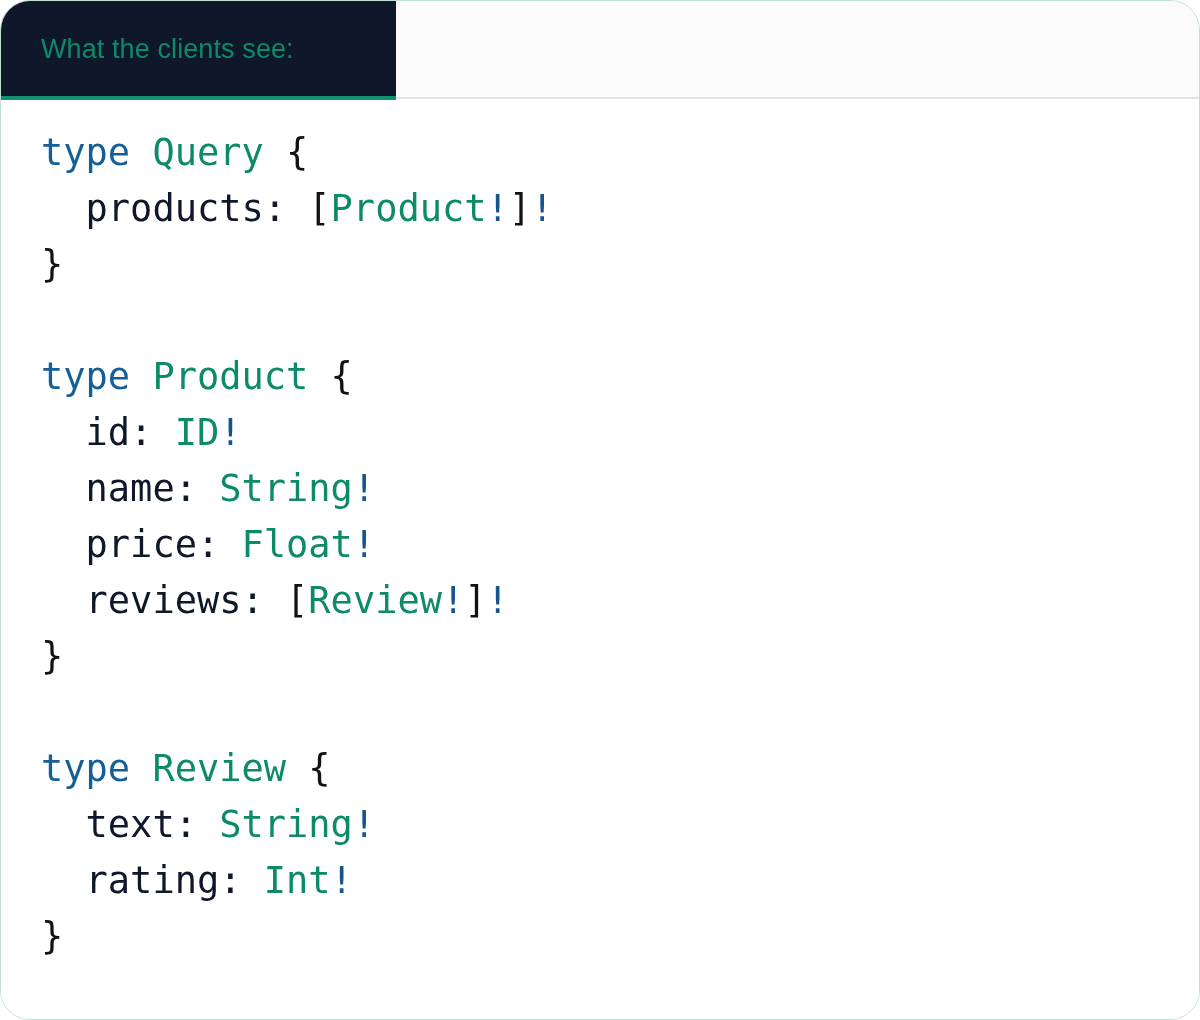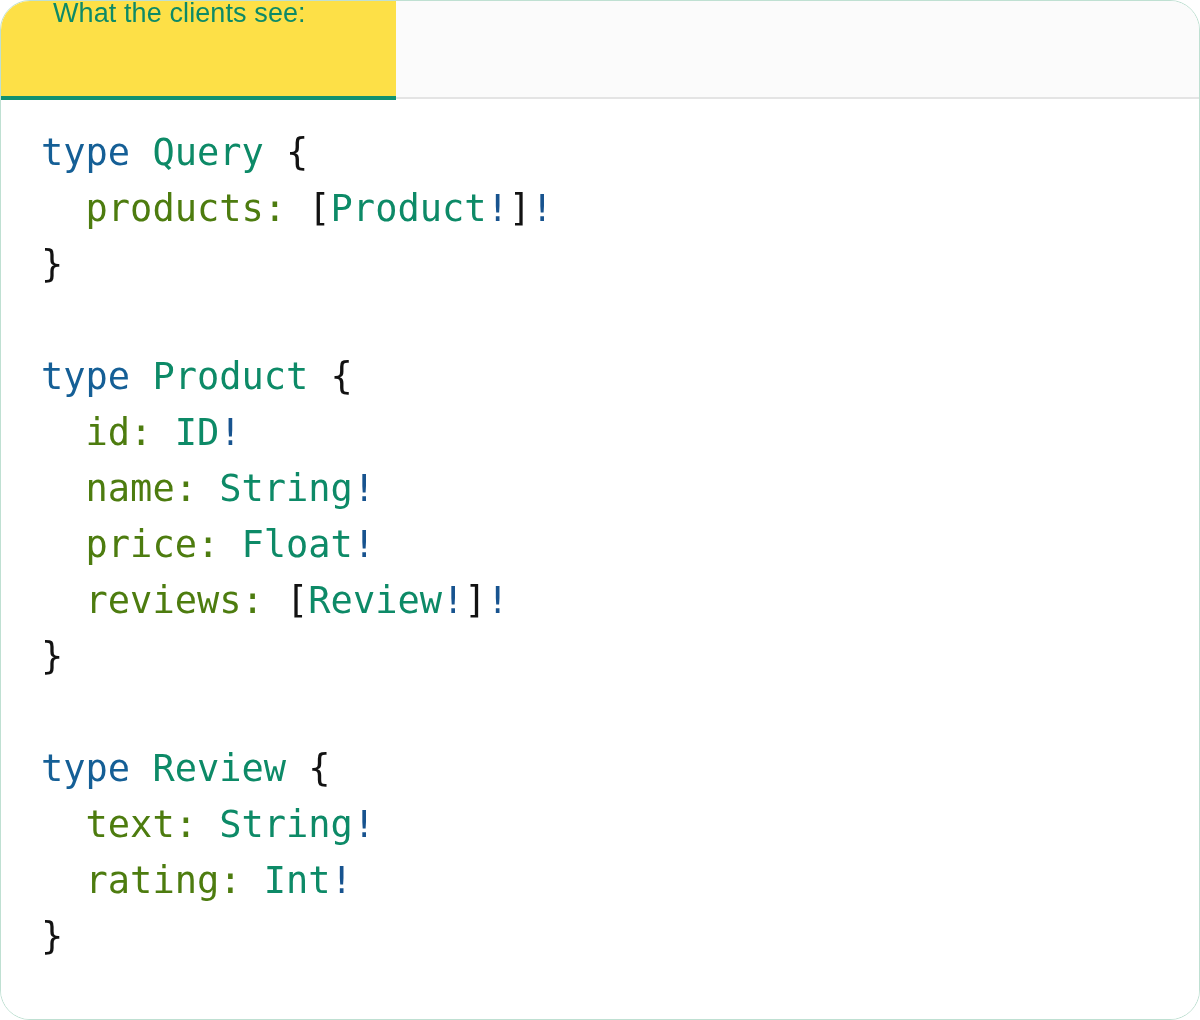--- a/index.html
+++ b/index.html
@@ -35,22 +35,23 @@
     border-bottom: 2px solid #e4e4e4;
     display: flex;
     align-items: center;
   }
   .tab {
     position: relative;
     box-sizing: border-box;
     height: 98px;
     width: 395px;
     display: flex;
-    padding-left: 52px;
-    background: #fde047;
+    align-items: center;
+    padding-left: 40px;
+    background: #0f172a;
     cursor: default;
   }
   .tab.active::after {
     content: "";
     position: absolute;
     left: 0;
     right: 0;
     bottom: -2px;
     height: 4px;
     background: #11916f;
@@ -82,21 +83,21 @@
   }
   .code-line {
     display: block;
     height: 56px;
     white-space: pre;
   }
   .tok-kw   { color: #155f96; }
   .tok-type { color: #0d8a67; }
   .tok-punc { color: #121212; }
   .tok-bang { color: #17538f; }
-  .tok-field{ color: #4d7c0f; text-align: right; }
+  .tok-field{ color: #0f172a; text-align: right; }
 </style>
 </head>
 <body>
 
 <div class="card">
 
   <div class="tabstrip">
     <div class="tab active">
       <span class="tab-label">What the clients see:</span>
     </div>

